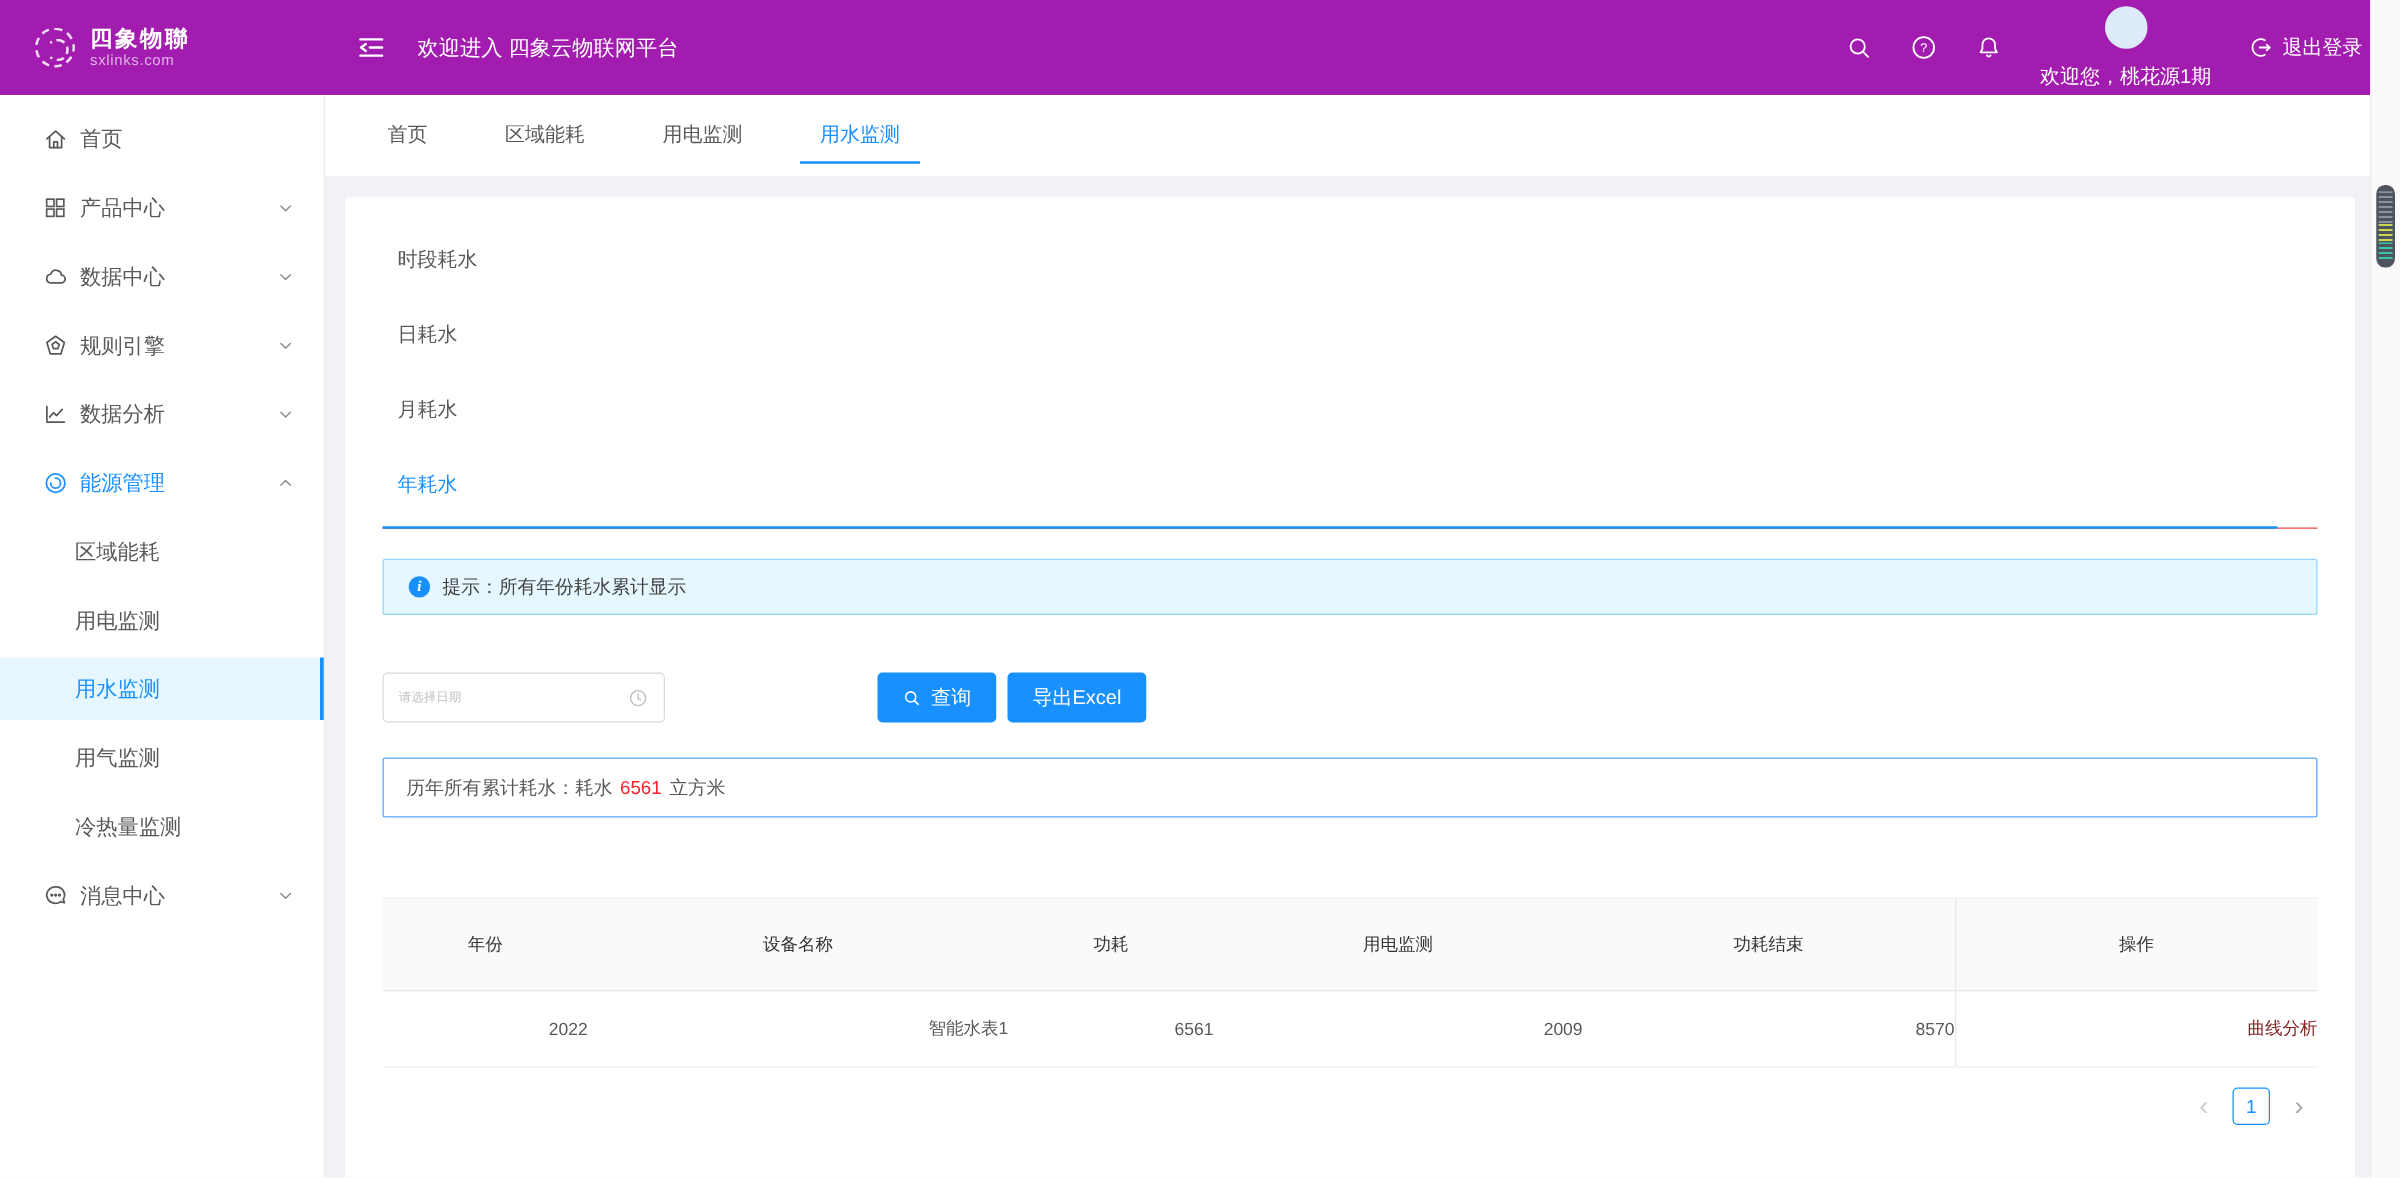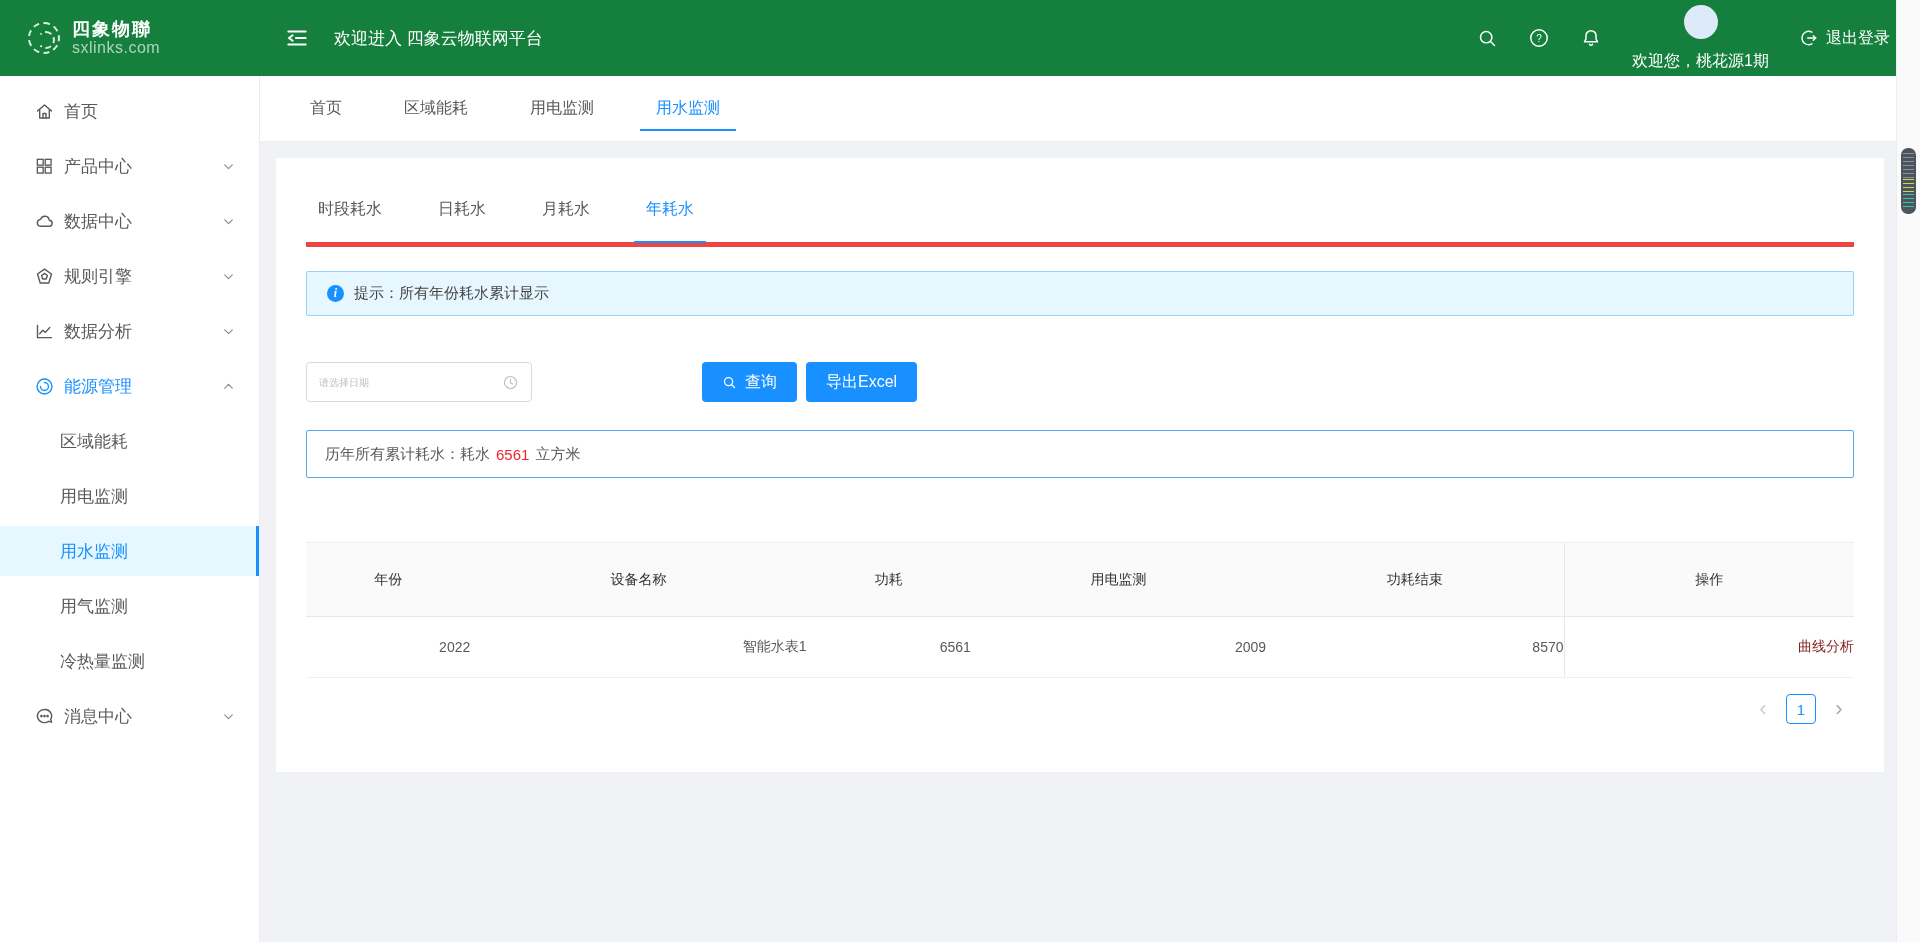--- a/index.html
+++ b/index.html
@@ -5,35 +5,35 @@
   * { box-sizing: border-box; margin: 0; padding: 0; }
   html,body { width:1920px; height:942px; overflow:hidden; }
   body {
     font-family: "Liberation Sans", "DejaVu Sans", sans-serif;
     background:#f0f2f5; color:#595959;
   }
   .app { display:flex; flex-direction:column; height:100%; }
 
   
   .header {
-    flex:0 0 76px; background:#15803d; color:#fff;
+    flex:0 0 76px; background:#a21caf; color:#fff;
     display:flex; align-items:center; padding-right:30px;
   }
   .logo { width:260px; flex:0 0 260px; display:flex; align-items:center; padding-left:28px; gap:12px; }
   .logo-circle {
     width:32px; height:32px; border:2px dashed rgba(255,255,255,.85);
     border-radius:50%; position:relative; flex:0 0 32px;
   }
   .logo-circle::after {
     content:""; position:absolute; left:7px; top:7px; width:14px; height:14px;
     border:2px dashed rgba(255,255,255,.85); border-radius:50%;
     border-left-color:transparent;
   }
   .logo-name { font-size:18px; font-weight:bold; letter-spacing:2px; line-height:1.15; }
-  .logo-domain { font-size:16px; color:rgba(255,255,255,.65); letter-spacing:.5px; }
+  .logo-domain { font-size:12px; color:rgba(255,255,255,.65); letter-spacing:.5px; }
   .fold { margin-left:24px; display:flex; cursor:pointer; }
   .hd-title { margin-left:24px; font-size:17px; }
   .hd-right { margin-left:auto; display:flex; align-items:center; gap:30px; }
   .hd-icon { display:flex; cursor:pointer; }
   .avatar { width:34px; height:34px; border-radius:50%; background:#ddeaf9; flex:0 0 34px; }
   .hd-user { display:flex; align-items:center; gap:12px; font-size:16px;flex-direction:column; }
   .logout { display:flex; align-items:center; gap:7px; font-size:16px; cursor:pointer; }
 
   
   .body { flex:1; display:flex; min-height:0; }
@@ -65,21 +65,21 @@
   }
   .nav-tab.active { color:#1890ff; }
   .nav-tab.active::after {
     content:""; position:absolute; left:4px; right:4px; bottom:10px; height:2px; background:#1890ff;
   }
 
   .content { flex:1; overflow:hidden; }
   .card { background:#fff; border-radius:2px; margin:16px 36px 0 16px; padding:24px 30px 48px; }
 
   
-  .wtabs { display:flex; border-bottom:5px solid #ef4444; }
+  .wtabs { display:flex; border-bottom:1px solid #ef4444;flex-direction:column; }
   .wtab {
     padding:0 12px; height:60px; line-height:54px; margin-right:32px;
     font-size:16px; color:#595959; position:relative; cursor:pointer;
   }
   .wtab.active { color:#1890ff; }
   .wtab.active::after {
     content:""; position:absolute; left:0; right:0; bottom:-1px; height:2px; background:#1890ff;
   }
 
   

